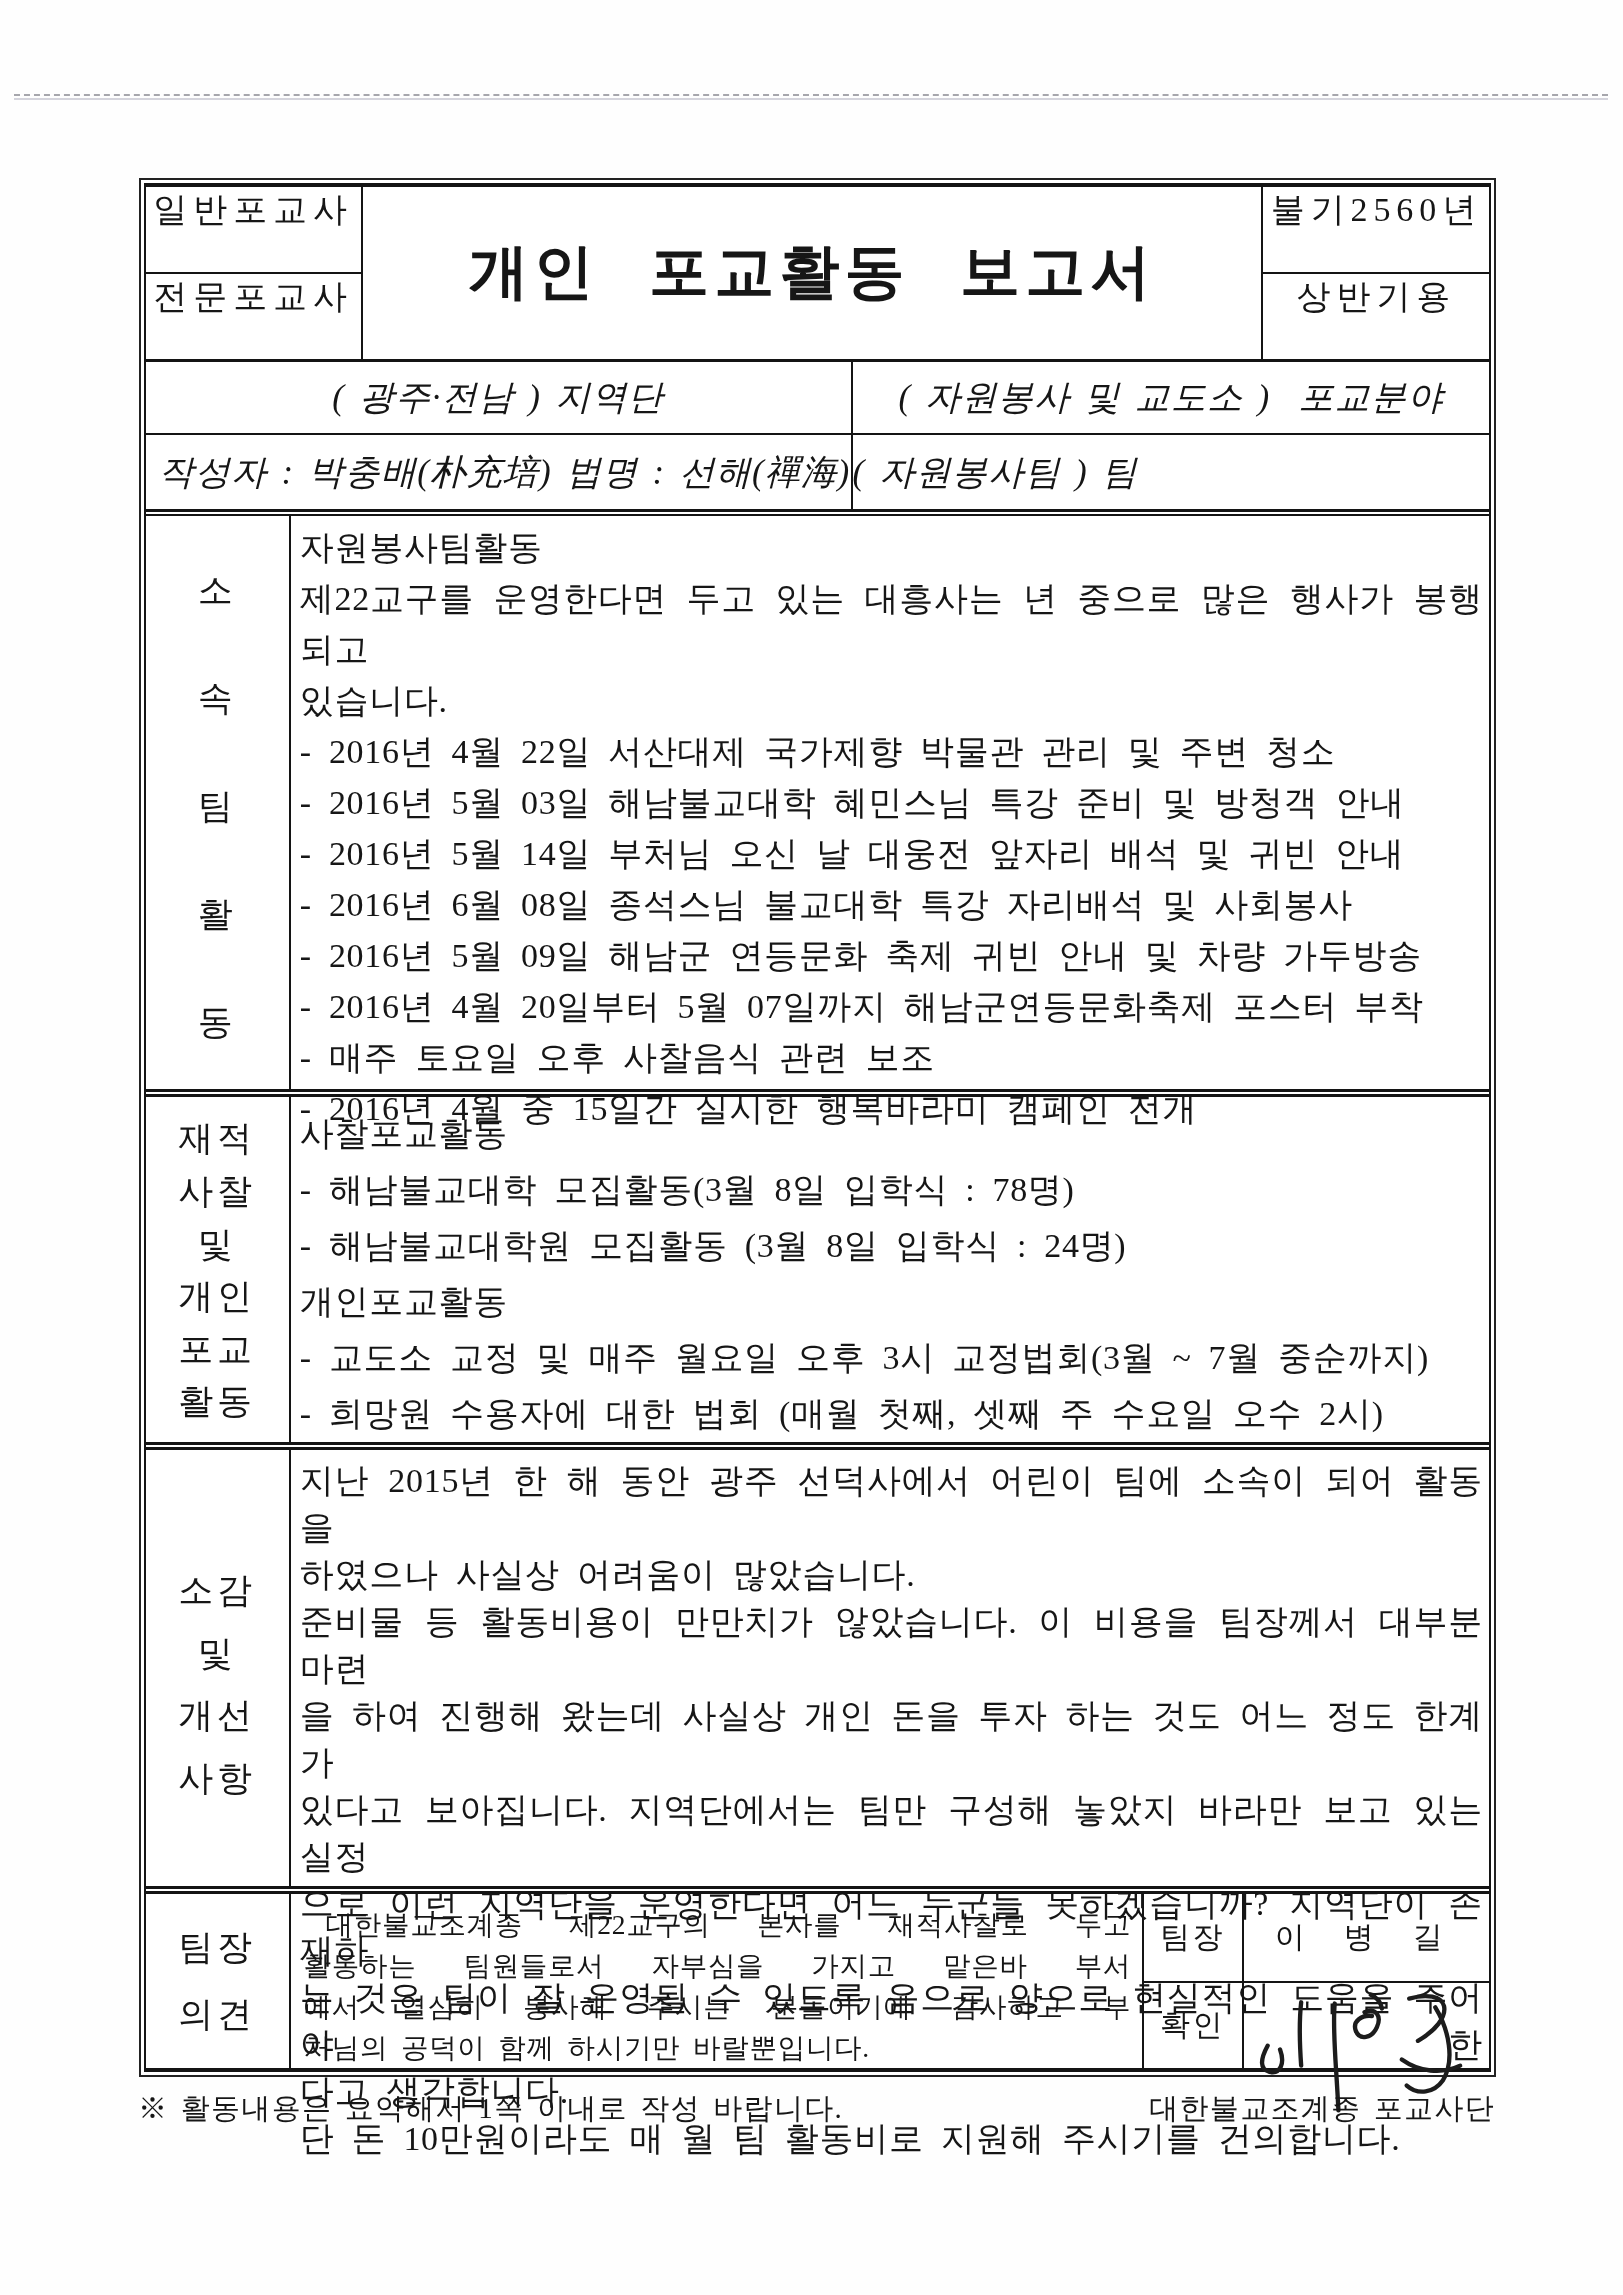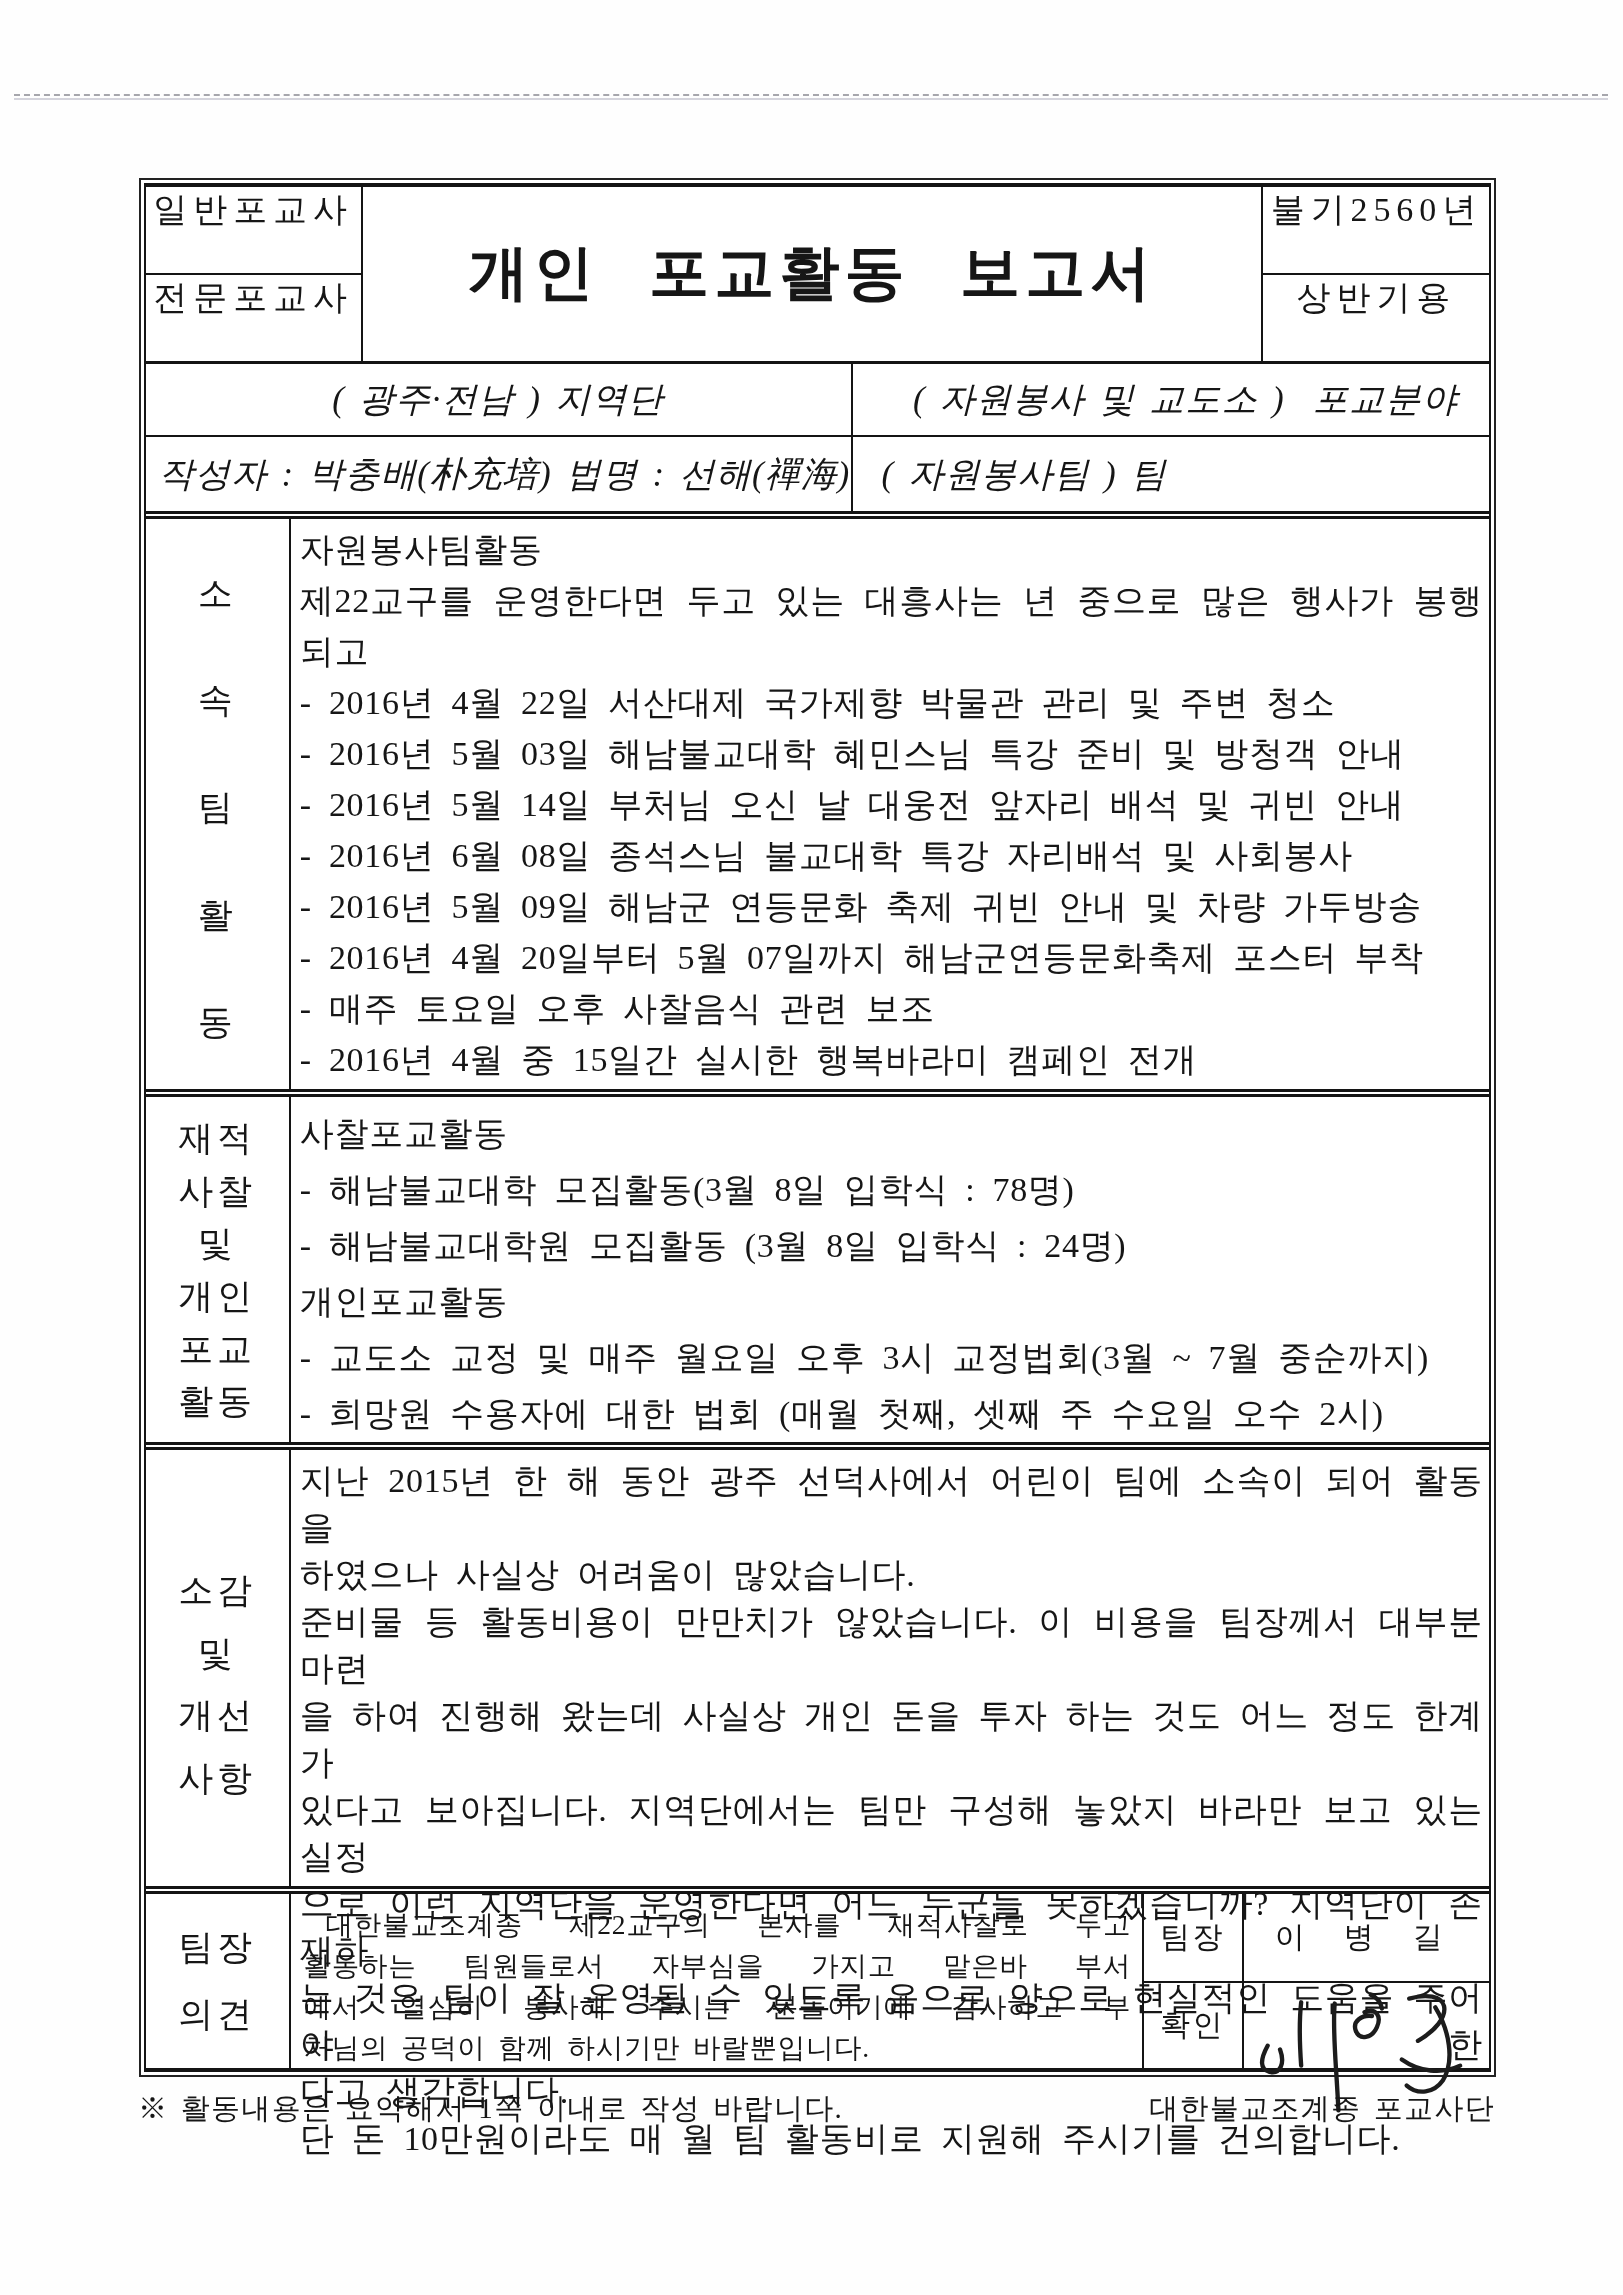--- a/index.html
+++ b/index.html
@@ -31,21 +31,21 @@
   .hdr-cell  { flex:1; display:flex; justify-content:center;
                font-size:34px; letter-spacing:5.9px; white-space:pre; }
   .hdr-cell.bt { border-top:2.6px solid #141414; }
   .hdr-title { flex:1; display:flex; align-items:center; justify-content:center;
                font-size:60px; font-weight:bold; letter-spacing:5.2px; word-spacing:30px; white-space:pre; }
 
   
   .row2 { height:75px; border-top:3.9px solid #141414; display:flex; }
   .row3 { height:76px; border-top:2.6px solid #141414; display:flex; }
   .cell-l { width:705px; display:flex; align-items:center; }
-  .cell-r { flex:1; border-left:2.6px solid #141414; display:flex; align-items:center;padding-left:29px; }
+  .cell-r { flex:1; border-left:2.6px solid #141414; display:flex; align-items:center; }
   .row2 .cell-l, .row2 .cell-r { justify-content:center; }
   .row23-txt { font-size:35px; letter-spacing:1.3px; word-spacing:3.9px; white-space:pre;font-style:italic; }
   .row3 .cell-l { padding-left:13px; }
   .row3 .cell-r { }
 
   
   .thick { height:7.9px; background:linear-gradient(to bottom,#141414 0 2.6px,#fff 2.6px 5.2px,#141414 5.2px 7.9px); }
 
   
   .sec { display:flex; }
@@ -136,20 +136,21 @@
         <div class="sec-label">
           <span>소</span>
           <span>속</span>
           <span>팀</span>
           <span>활</span>
           <span>동</span>
         </div>
         <div class="sec-body">
           <div class="bline">자원봉사팀활동</div>
           <div class="bline jl">제22교구를 운영한다면 두고 있는 대흥사는 년 중으로 많은 행사가 봉행되고</div>
+          <div class="bline">있습니다.</div>
           <div class="bline">- 2016년 4월 22일 서산대제 국가제향 박물관 관리 및 주변 청소</div>
           <div class="bline">- 2016년 5월 03일 해남불교대학 혜민스님 특강 준비 및 방청객 안내</div>
           <div class="bline">- 2016년 5월 14일 부처님 오신 날 대웅전 앞자리 배석 및 귀빈 안내</div>
           <div class="bline">- 2016년 6월 08일 종석스님 불교대학 특강 자리배석 및 사회봉사</div>
           <div class="bline">- 2016년 5월 09일 해남군 연등문화 축제 귀빈 안내 및 차량 가두방송</div>
           <div class="bline">- 2016년 4월 20일부터 5월 07일까지 해남군연등문화축제 포스터 부착</div>
           <div class="bline">- 매주 토요일 오후 사찰음식 관련 보조</div>
           <div class="bline">- 2016년 4월 중 15일간 실시한 행복바라미 캠페인 전개</div>
         </div>
       </div>

